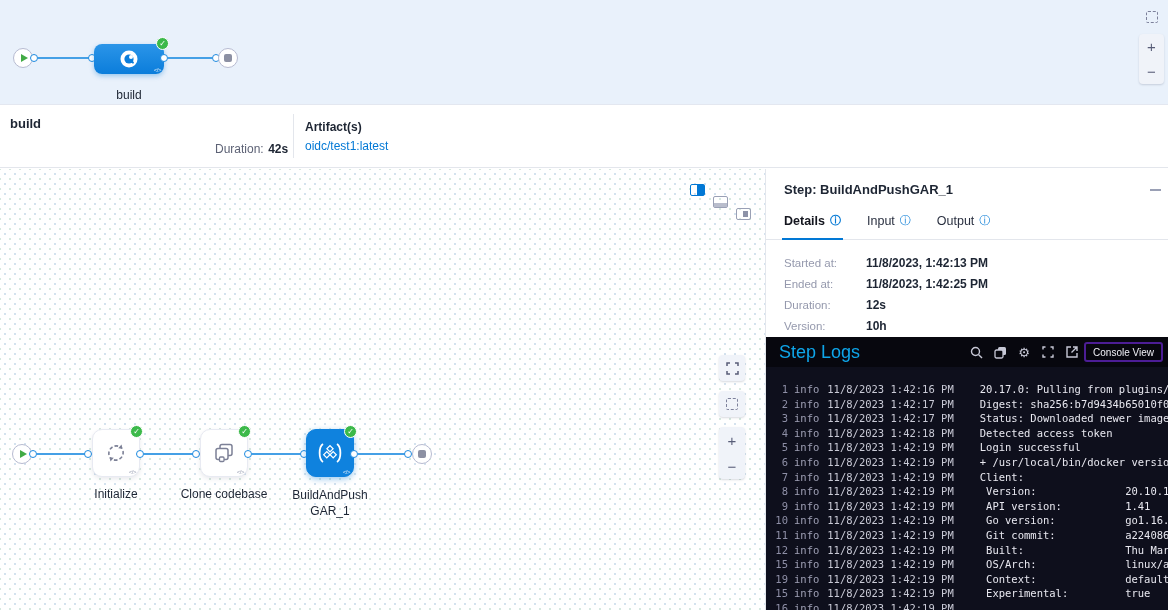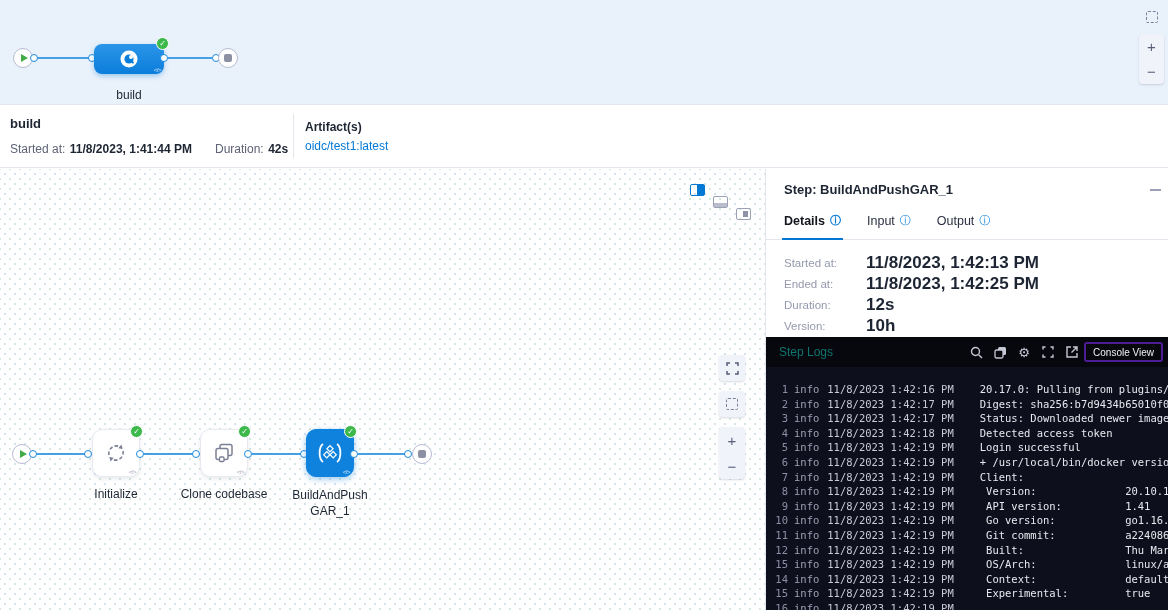--- a/index.html
+++ b/index.html
@@ -42,26 +42,26 @@
   #right-panel { left:765px; top:169px; width:404px; height:441px; background:#fff; border-left:1px solid #e3e6ec; }
   .panel-title { font-size:13px; font-weight:700; color:#1d2533; }
   .layout-ico { width:15px; height:12px; border-radius:2px; position:relative; cursor:pointer; }
   .tabs { position:absolute; left:0; top:42px; width:100%; height:29px; border-bottom:1px solid #e3e6ec; display:flex; padding-left:18px; gap:26px; }
   .tab { display:flex; gap:5px; align-items:center; font-size:12.5px; color:#2a3040; cursor:pointer; padding-bottom:9px; position:relative; }
   .tab.active { font-weight:700; color:#14161f;justify-content:center; }
   .tab.active::after { content:""; position:absolute; left:-2px; right:-2px; bottom:-1px; height:2.5px; background:#0278d5; }
   .info-ico { color:#0278d5; font-size:11px; line-height:11px; }
   .detail-row { display:flex; height:21px; align-items:center; }
   .detail-label { width:82px; font-size:11.5px; color:#9599ad; }
-  .detail-value { font-size:17px; font-weight:600; color:#1d2533; }
+  .detail-value { font-size:12px; font-weight:600; color:#1d2533; }
 
   
   #logs { position:absolute; left:0; top:168px; width:403px; height:273px; }
   #logs-header { height:30px; background:#07070e; display:flex; align-items:center; padding:0 6px 0 13px; }
-  #logs-title { font-size:12px; color:#0f766e; flex:0 0 auto; }
+  #logs-title { font-size:18px; color:#0ea5e9; flex:0 0 auto; }
   .log-ico { width:24px; height:22px; display:flex; align-items:center; justify-content:center; color:#c7c8d6; cursor:pointer; flex:0 0 auto; }
   .console-btn { border:2px solid #4c1d95; border-radius:3px; color:#f0f0f6; font-size:10px; padding:2.5px 7px; white-space:nowrap; cursor:pointer; }
   #logs-body { height:243px; background:#0e0f1c; overflow:hidden; padding:15px 0 0 6px; font-family:"DejaVu Sans Mono","Liberation Mono",monospace; font-size:10.5px; }
   .log-line { display:flex; line-height:14.6px; white-space:pre; }
   .log-num { width:16px; text-align:right; color:#8e8fa6; flex:0 0 auto; }
   .log-level { margin-left:6px; color:#9fa0b5; flex:0 0 auto; }
   .log-time { margin-left:8px; color:#c9cad6; flex:0 0 auto; }
   .log-msg { margin-left:26px; color:#e8e8f0; }
 </style>
 </head>
@@ -97,24 +97,20 @@
     <div class="dashed-glyph"></div>
   </div>
   <div class="abs zoom-group" style="left:1139px;top:34px;width:25px;height:50px;">
     <div>+</div>
     <div>−</div>
   </div>
 </div>
 
 <div id="summary-bar" class="abs">
   <div class="abs sum-title" style="left:10px;top:10px;">build</div>
-  <div class="abs" style="left:10px;top:33px;">
-    <span class="sum-label">Started at:</span>
-    <span class="sum-value">11/8/2023, 1:41:44 PM</span>
-  </div>
   <div class="abs" style="left:215px;top:33px;">
     <span class="sum-label">Duration:</span>
     <span class="sum-value">42s</span>
   </div>
   <div class="abs vdiv" style="left:293px;top:8px;height:44px;"></div>
   <div class="abs sum-value" style="left:305px;top:14px;font-size:12px;">Artifact(s)</div>
   <div class="abs artifact-link" style="left:305px;top:33px;">oidc/test1:latest</div>
 </div>
 
 <div id="canvas" class="abs">
@@ -359,21 +355,21 @@
         </div>
 
         <div class="log-line">
           <span class="log-num">15</span>
           <span class="log-level">info</span>
           <span class="log-time">11/8/2023 1:42:19 PM</span>
           <span class="log-msg"> OS/Arch:              linux/amd64</span>
         </div>
 
         <div class="log-line">
-          <span class="log-num">14</span>
+          <span class="log-num">19</span>
           <span class="log-level">info</span>
           <span class="log-time">11/8/2023 1:42:19 PM</span>
           <span class="log-msg"> Context:              default</span>
         </div>
 
         <div class="log-line">
           <span class="log-num">15</span>
           <span class="log-level">info</span>
           <span class="log-time">11/8/2023 1:42:19 PM</span>
           <span class="log-msg"> Experimental:         true</span>

